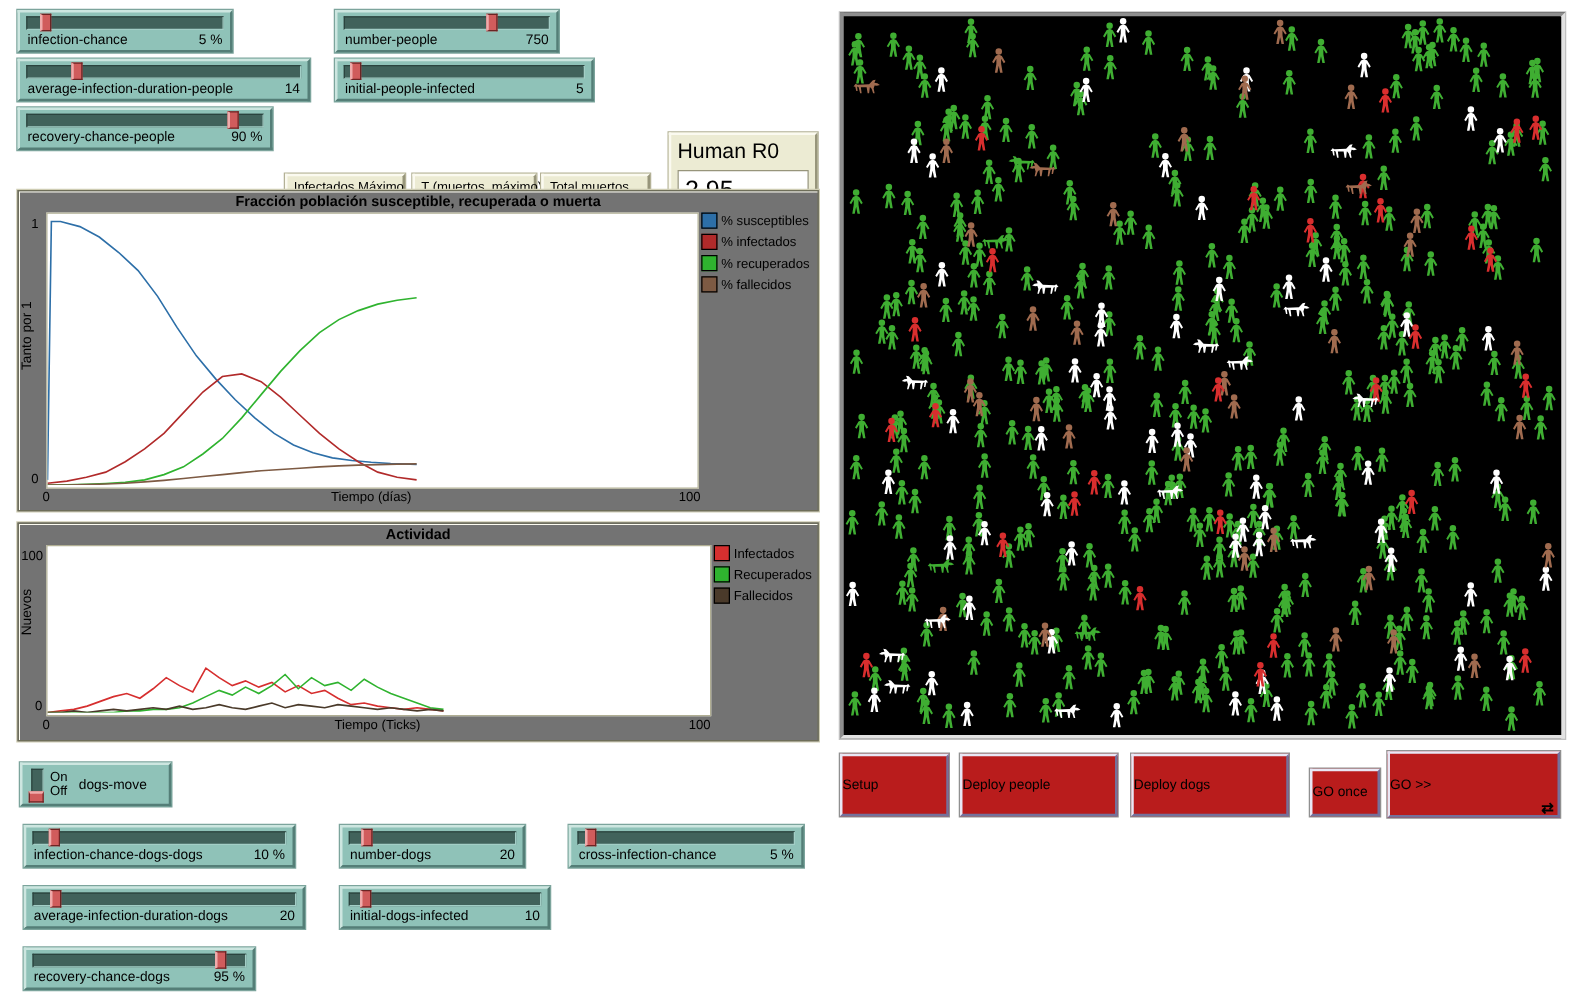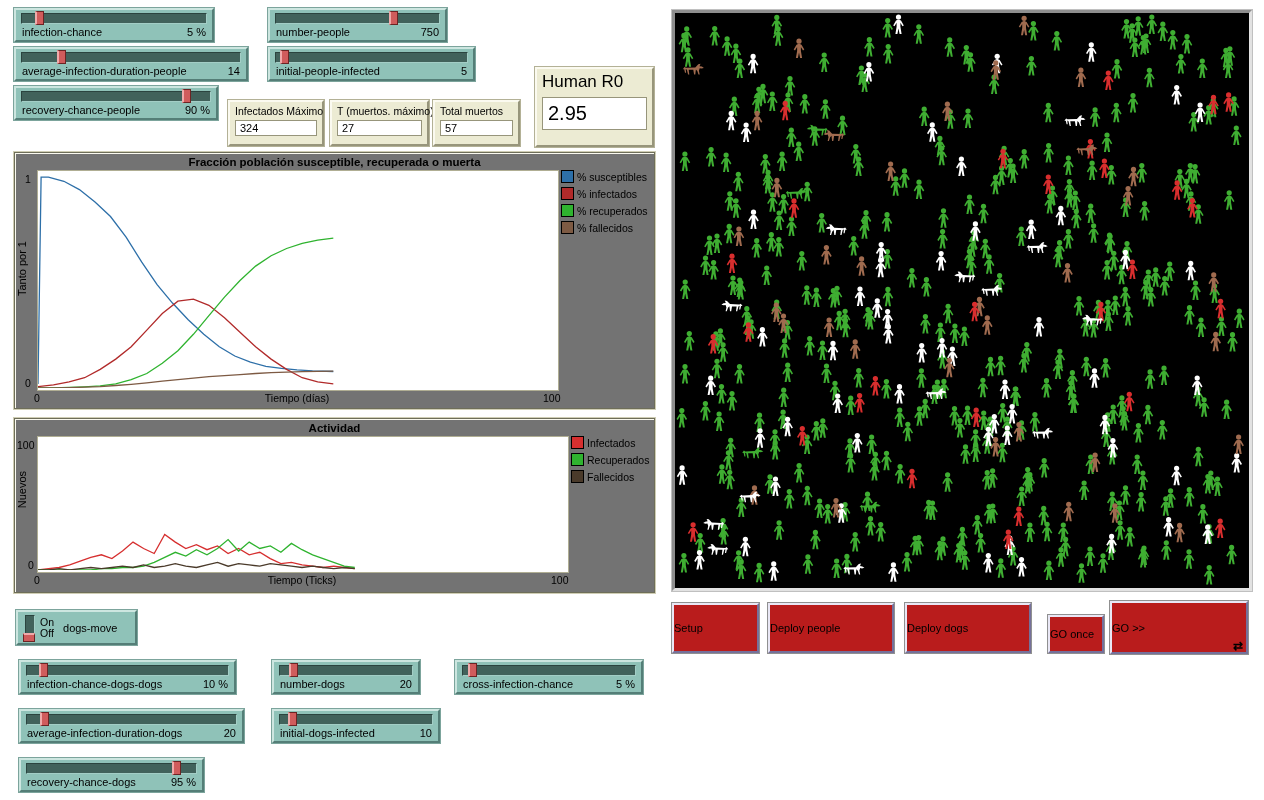--- a/index.html
+++ b/index.html
@@ -23,21 +23,21 @@
   .sw-track{position:relative;width:8px;height:24px;background:#41625b;
             border:1px solid;border-color:#2b443f #a3cec6 #a3cec6 #2b443f;}
   .sw-handle{position:absolute;left:-3px;bottom:-2px;width:12px;height:9px;background:#d05c5c;
              border:1px solid #6c2424;border-top:2px solid #efabab;box-sizing:border-box;}
   .sw-labels{display:flex;flex-direction:column;font-size:10.5px;line-height:11px;}
   .sw-name{font-size:11px;margin-left:4px;}
 
   
   .monitor{position:absolute;background:#ecebd3;box-sizing:border-box;padding:3px 5px;
            border:2px solid;border-color:#fbfaf0 #97957b #97957b #fbfaf0;
-           box-shadow:0 0 0 1px #b3b196;}
+           box-shadow:0 0 0 1px #b3b196;margin-top:39px;}
   .mlabel{font-size:10.5px;white-space:nowrap;}
   .mvalue{background:#fff;border:1px solid #97957b;font-size:11px;padding:1px 4px;margin-top:3px;}
   .monitor.big .mlabel{font-size:17px;}
   .monitor.big .mvalue{font-size:20px;padding:4px 5px;margin-top:5px;}
 
   
   .plot{position:absolute;background:#737373;box-sizing:border-box;
         border:1px solid #6e6e59;box-shadow:inset 1px 1px 0 #fbfaf0,0 0 0 1px #cfcdb4;}
   .ptitle{text-align:center;font-weight:bold;font-size:11.5px;padding-top:3px;}
   .parea{position:absolute;background:#fff;border:1px solid #b0ae93;}
@@ -60,21 +60,21 @@
   #world{position:absolute;left:672px;top:10px;width:580px;height:581px;background:#000;
          box-sizing:border-box;border:3px solid;border-color:#8e8e8e #e2e2e2 #e2e2e2 #8e8e8e;
          box-shadow:0 0 0 1px #c0c0c0;}
   #world svg{display:block;width:100%;height:100%;}
 </style>
 </head>
 <body>
 
 <div id="app">
 
-  <div class="slider" style="left:14px;top:8px;width:200px">
+  <div class="slider" style="left:14px;top:8px;width:172px">
     <div class="track">
         <div class="handle" style="left: calc(9% - 4px);"></div>
       </div>
     <div class="srow">
         <span>infection-chance</span>
         <span>5 %</span>
       </div>
   </div>
   <div class="slider" style="left:268px;top:8px;width:179px">
     <div class="track">

